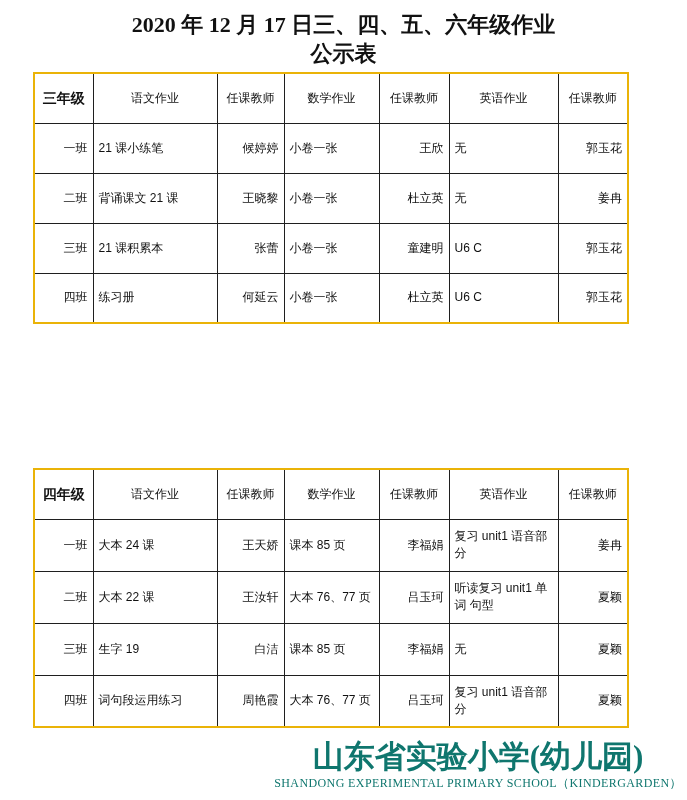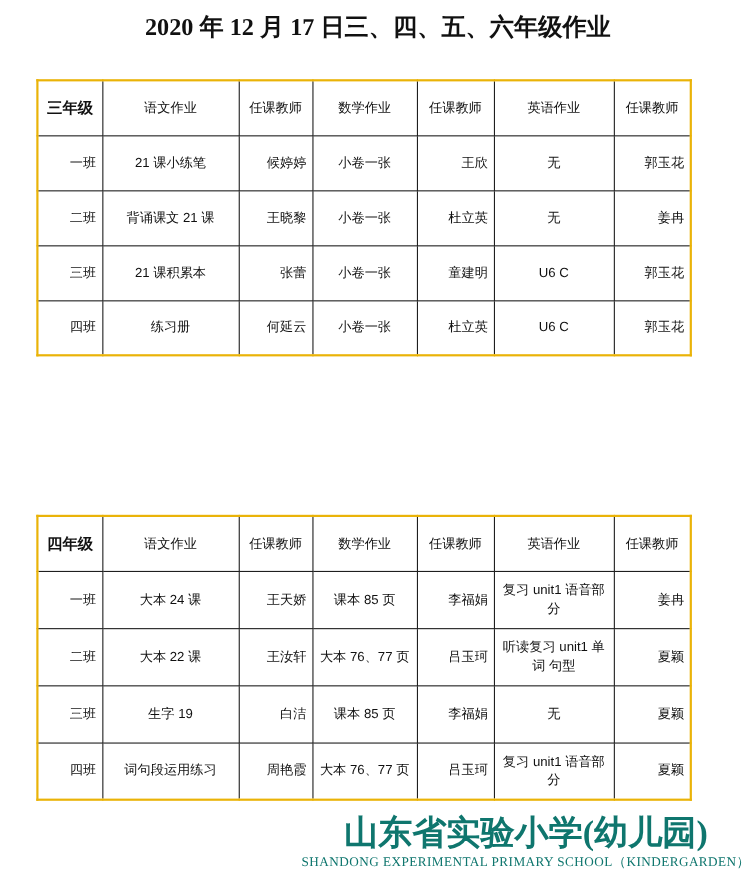--- a/index.html
+++ b/index.html
@@ -50,21 +50,21 @@
     text-align:center;
     height:50px;
   }
   .hw-table th.grade {
     font-weight:bold;
     font-size:14px;
   }
   .hw-table td { height:50px; }
   #table-1 td { height:52px; }
   .c-center { text-align:right; }
-  .c-left { text-align:center; padding-left:8px; }
+  .c-left { text-align:left; padding-left:8px; }
   .footer {
     position:absolute;
     top:738px;
     right:5px;
     text-align:center;
   }
   .logo-cn {
     font-family:"Liberation Serif", serif;
     font-size:31px;
     font-weight:bold;
@@ -79,20 +79,21 @@
     white-space:nowrap;
   }
 </style>
 </head>
 <body>
 
 <div class="page">
 
   <div class="title">
     <div>2020 年 12 月 17 日三、四、五、六年级作业</div>
+    <div>公示表</div>
   </div>
 
   <table class="hw-table" id="table-0">
     <colgroup>
       <col style="width:59px">
         <col style="width:124px">
         <col style="width:67px">
       <col style="width:95px">
         <col style="width:70px">
         <col style="width:109px">

